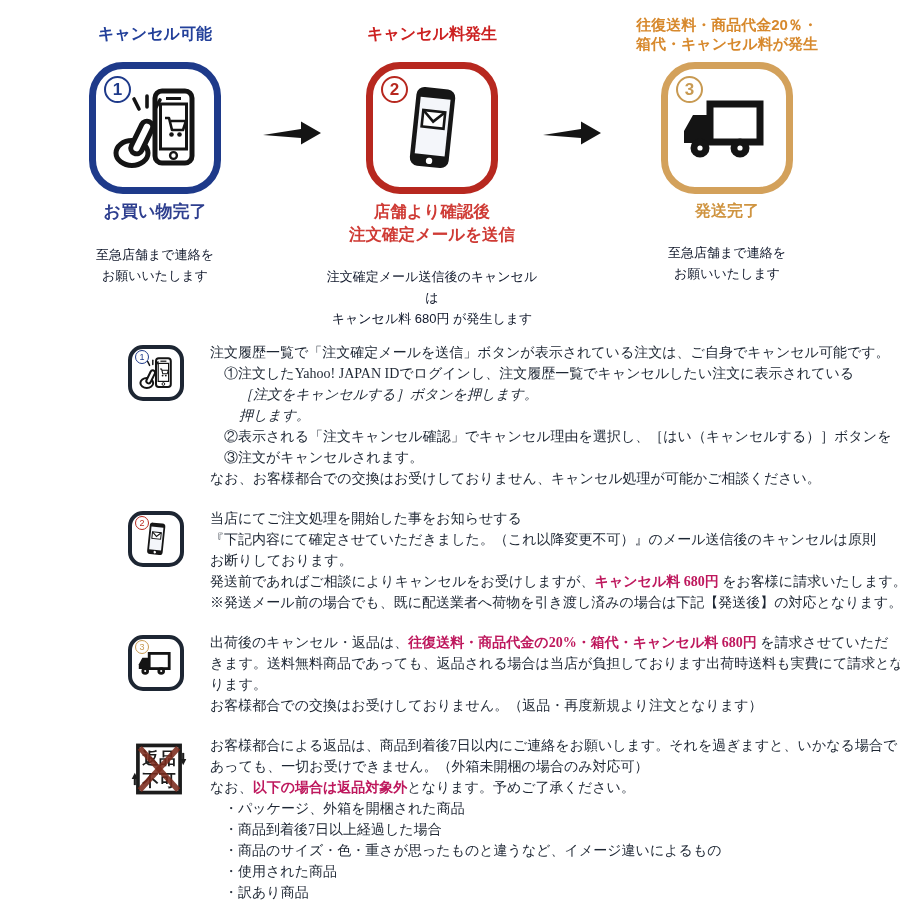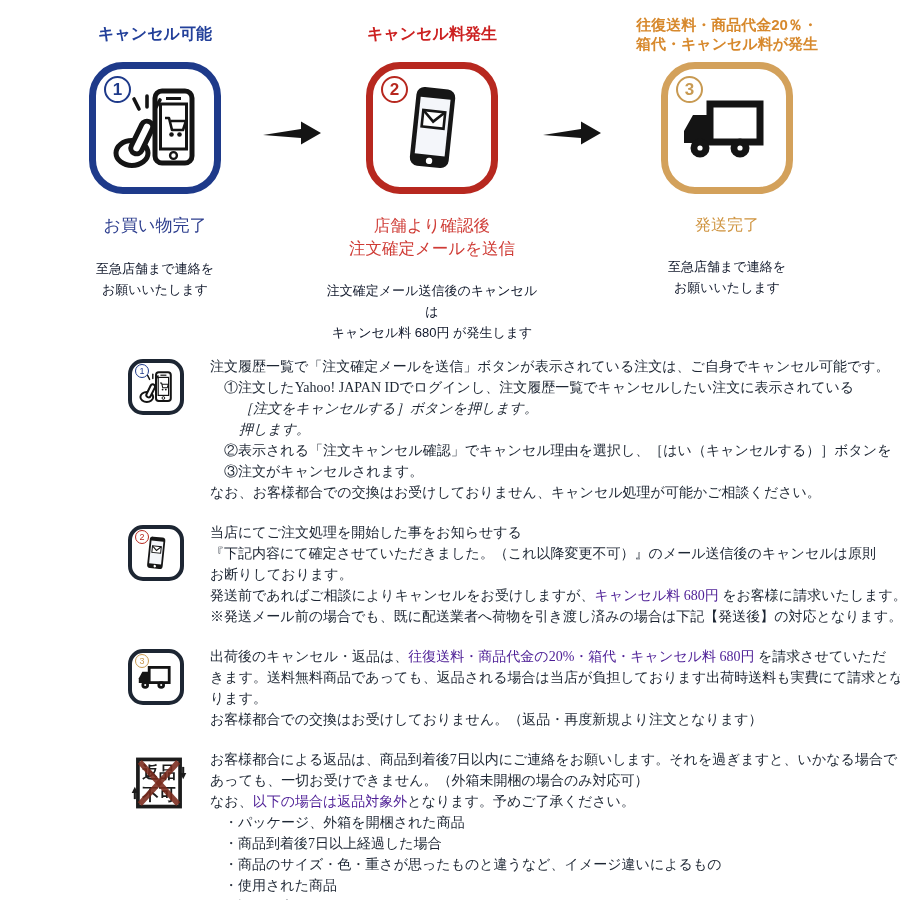--- a/index.html
+++ b/index.html
@@ -19,39 +19,39 @@
         background:#fff;position:relative;display:flex;align-items:center;justify-content:center;}
   .c-blue{border-color:#1e3a8a;} .c-red{border-color:#b7281f;} .c-orange{border-color:#d3a15b;}
   .num{position:absolute;top:7px;left:8px;width:27px;height:27px;box-sizing:border-box;
        border:2.5px solid;border-radius:50%;display:flex;align-items:center;justify-content:center;
        font-size:17px;font-weight:600;background:#fff;}
   .n-blue{border-color:#1e3a8a;color:#1e3a8a;}
   .n-red{border-color:#b7281f;color:#b7281f;}
   .n-orange{border-color:#c89a52;color:#c89a52;}
   .card-icon{width:100px;height:100px;}
   .arrow{margin-top:105px;flex:none;}
-  .step-title{margin-top:20px;font-weight:normal;font-size:17px;line-height:1.4;}
+  .step-title{margin-top:6px;font-weight:bold;font-size:17px;line-height:1.4;}
   .t-blue{color:#2e3f8f;} .t-red{color:#cf3b35;font-size:16.5px;} .t-orange{color:#cf9440;font-size:16px;}
   .step-note{margin-top:21px;font-size:13px;line-height:1.6;color:#0f172a;}
 
   
   .sections{padding:12px 10px 0 128px;}
   .section{display:flex;margin-bottom:19px;}
   .sec-icon-wrap{width:68px;flex:none;padding-top:3px;}
   .mini-card{width:56px;height:56px;box-sizing:border-box;border:4.5px solid;border-radius:15px;
              background:#fff;position:relative;display:flex;align-items:center;justify-content:center;}
   .mini-num{position:absolute;top:1px;left:3px;width:14px;height:14px;box-sizing:border-box;
             border:1.3px solid;border-radius:50%;display:flex;align-items:center;justify-content:center;
             font-size:9px;font-family:"Liberation Sans",sans-serif;background:#fff;}
   .mini-icon{width:40px;height:40px;}
   .stamp-icon{width:62px;height:62px;}
   .sec-text{margin-left:14px;font-size:14px;line-height:21px;width:760px;}
   .tline{white-space:nowrap;}
   .indent-1{padding-left:14px;} .indent-2{padding-left:29px;font-style:italic;}
-  .seg-red{color:#4c1d95;font-weight:normal;}
+  .seg-red{color:#be185d;font-weight:bold;}
 </style>
 </head>
 <body>
 
 <svg width="0" height="0" style="position:absolute" aria-hidden="true">
   <symbol id="sym-phone-tap" viewBox="0 0 100 100">
     <rect x="50" y="13" width="37" height="72" rx="7" fill="#fff" stroke="#141414" stroke-width="5"></rect>
     <line x1="61" y1="20.5" x2="76" y2="20.5" stroke="#141414" stroke-width="3"></line>
     <rect x="55.5" y="26" width="26" height="45" fill="#fff" stroke="#141414" stroke-width="3"></rect>
     <path d="M60 40 h4 l3 12 h11 l3 -9 h-15" fill="none" stroke="#141414" stroke-width="2.6" stroke-linejoin="round"></path>

